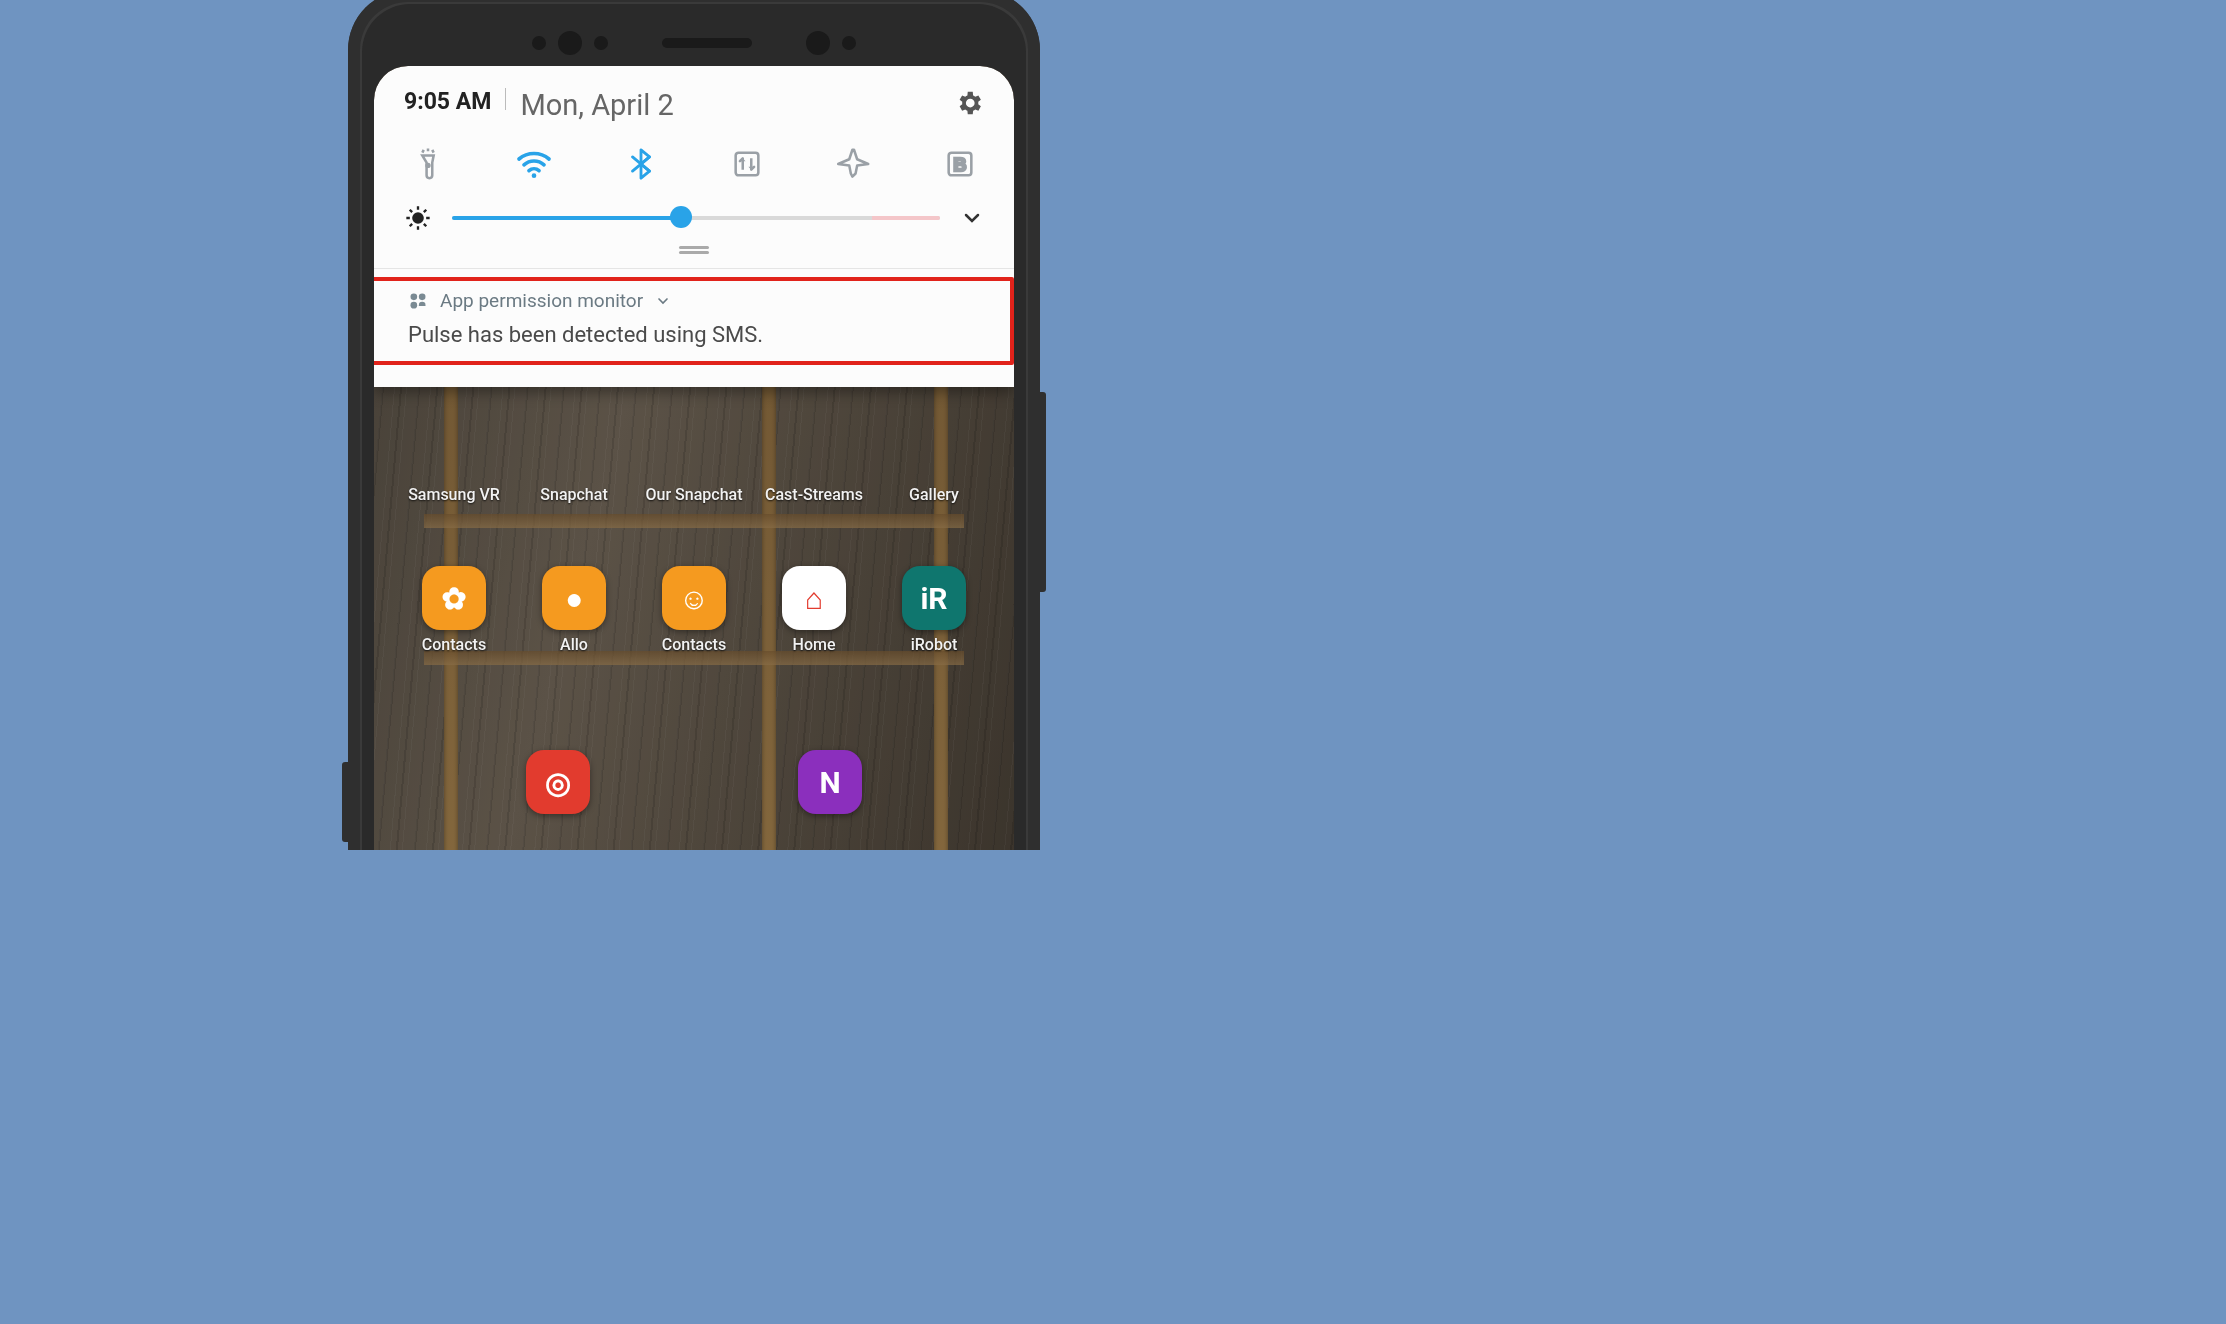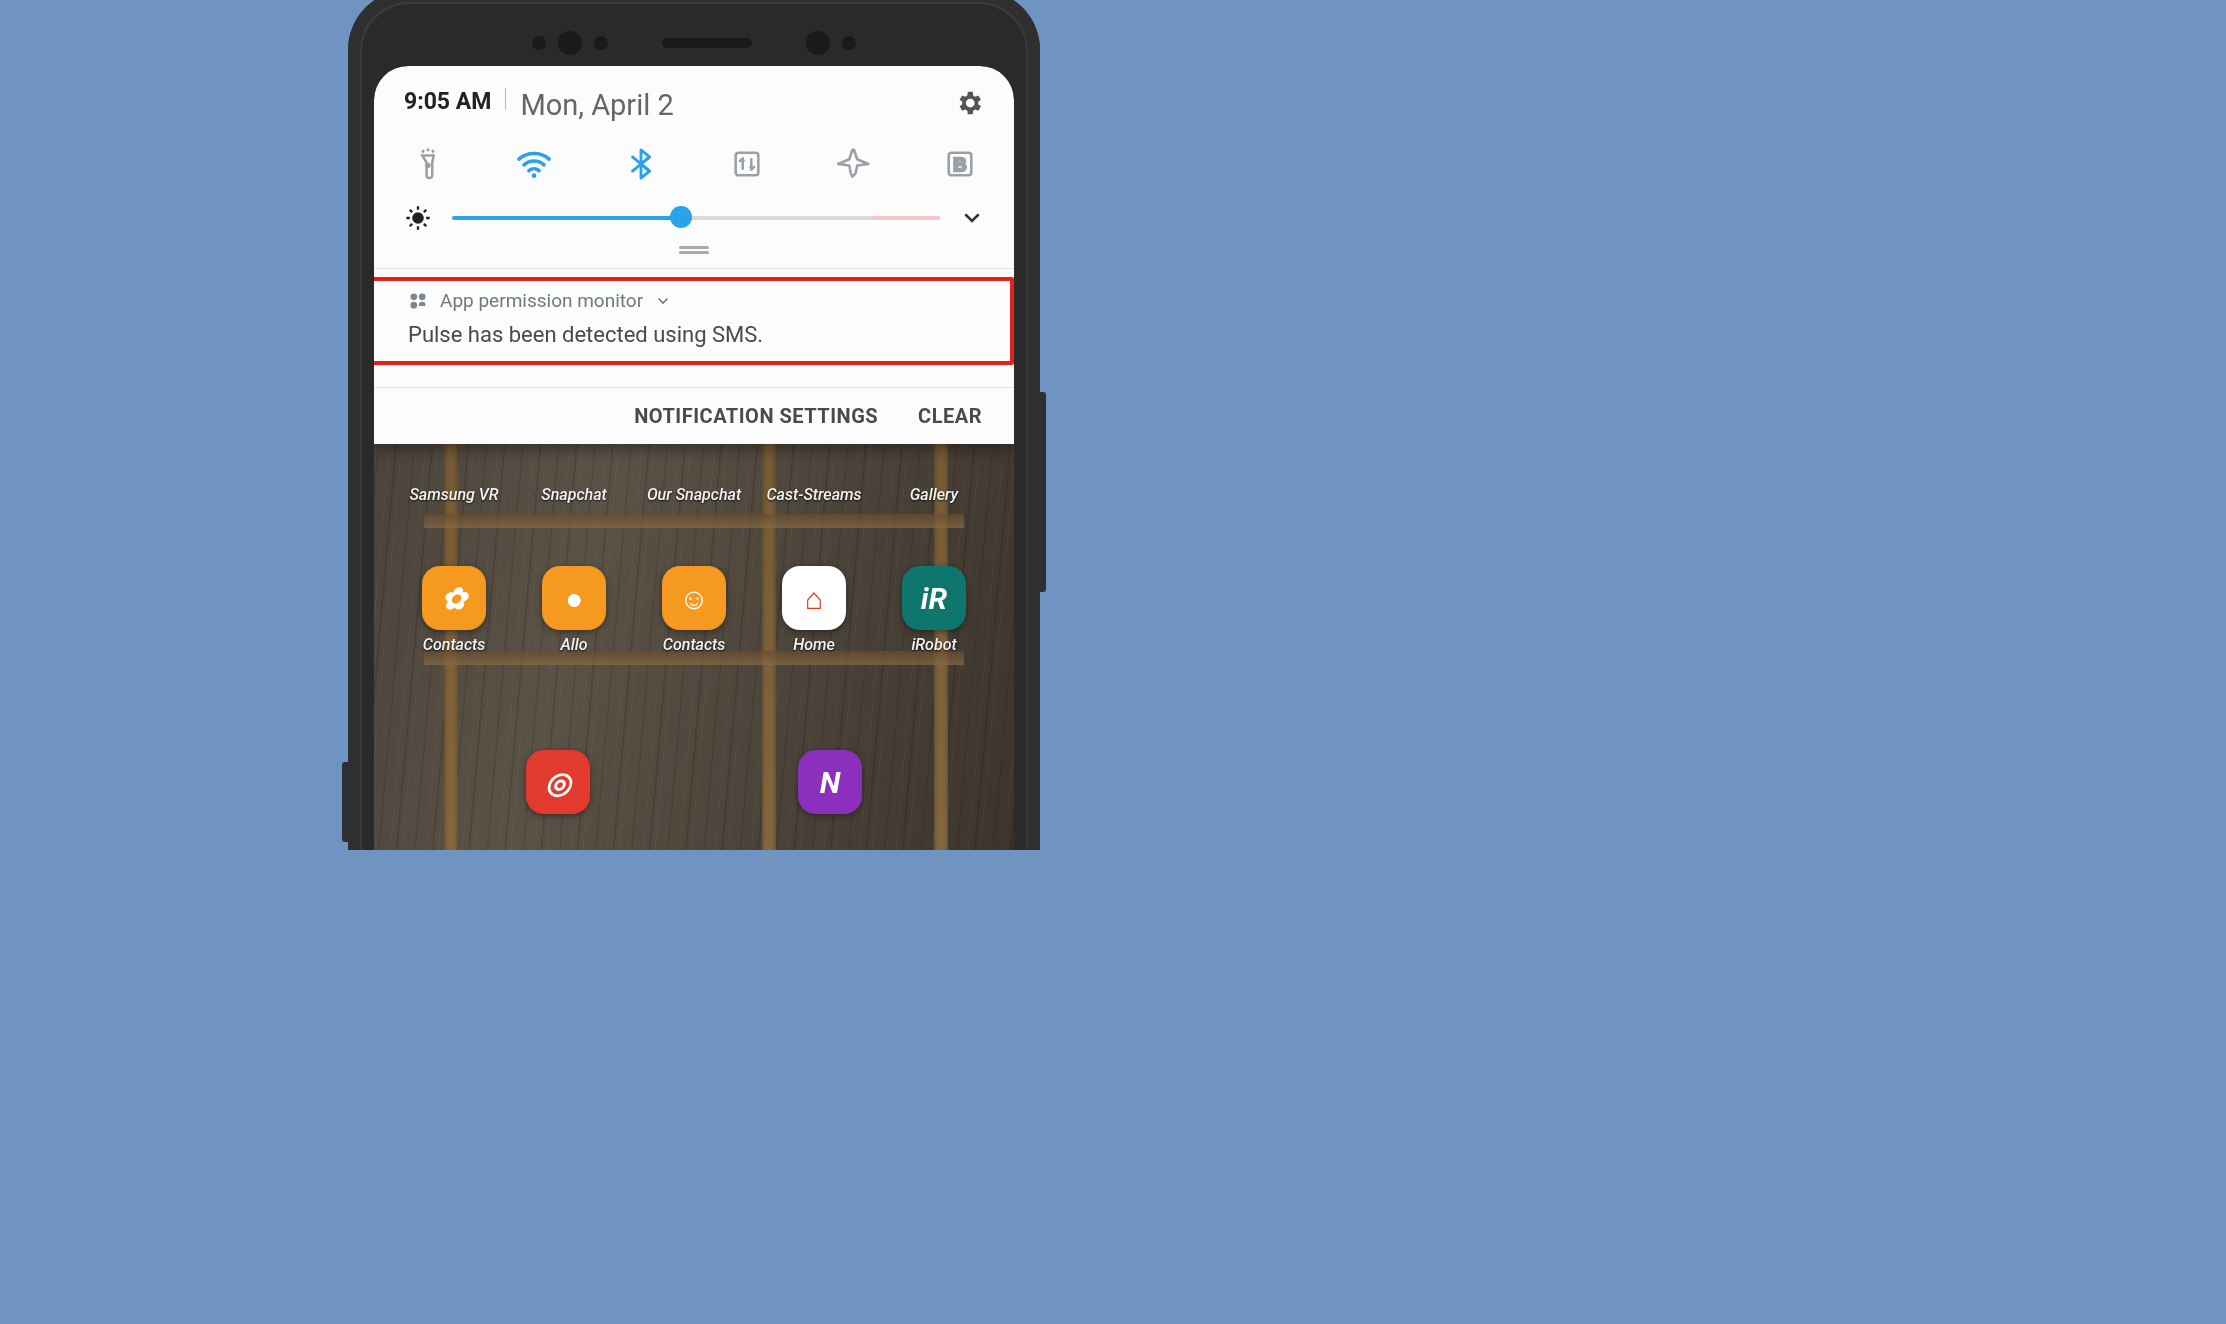--- a/index.html
+++ b/index.html
@@ -59,21 +59,21 @@
 }
 .wallpaper::after{ content:""; position:absolute; inset:0; background: rgba(0,0,0,0.25); }
 .vpost { position:absolute; width:14px; top:0; bottom:0;
   background: linear-gradient(#8b6a3e,#b08a52); box-shadow: inset 0 0 4px rgba(0,0,0,.4); }
 .vpost.p1{left:70px;} .vpost.p2{left:388px;} .vpost.p3{left:560px;}
 .fence-rail{position:absolute; left:50px; right:50px; height:14px; background:linear-gradient(#8a663a,#b5905d); opacity:.7;}
 .fence-rail.r1{top:448px;} .fence-rail.r2{top:585px;}
 
 .approw { position:absolute; display:flex; justify-content:space-around; left:20px; right:20px; }
 .approw.row1{ top:420px;} .approw.row2{ top:500px;} .approw.row3{ top:684px;}
-.appcell{ width:112px; display:flex; flex-direction:column; align-items:center; gap:6px;font-style:italic; }
+.appcell{ width:112px; display:flex; flex-direction:column; align-items:center; gap:6px; }
 .appicon{ width:64px; height:64px; border-radius:18px; display:flex; align-items:center; justify-content:center; font-size:30px; color:#fff; font-weight:700; box-shadow:0 2px 6px rgba(0,0,0,.4);}
 .applabel{ color:#f2f2f2; font-size:16px; text-align:center; text-shadow:0 1px 2px rgba(0,0,0,.8); line-height:1.1; font-weight:500;}
 
 .panel{
   position:absolute; left:0; right:0; top:0;
   background:#fcfcfc;
   border-radius:34px 34px 0 0;
   box-shadow: 0 6px 14px rgba(0,0,0,0.35);
 }
 .panel-header{ display:flex; align-items:flex-start; padding:22px 30px 8px 30px;}
@@ -273,21 +273,17 @@
               <span>
                 <svg width="16" height="16" viewBox="0 0 24 24" fill="none" stroke="#6b7a83" stroke-width="2.5" stroke-linecap="round">
                     <path d="M6 9l6 6 6-6"></path>
                   </svg>
               </span>
             </div>
             <div class="notif-body">Pulse has been detected using SMS.</div>
           </div>
         </div>
 
-        <div class="actions">
-          <span class="action-btn">NOTIFICATION SETTINGS</span>
-          <span class="action-btn">CLEAR</span>
-        </div>
       </div>
 
     </div>
   </div>
 </div>
 
 </body></html>

